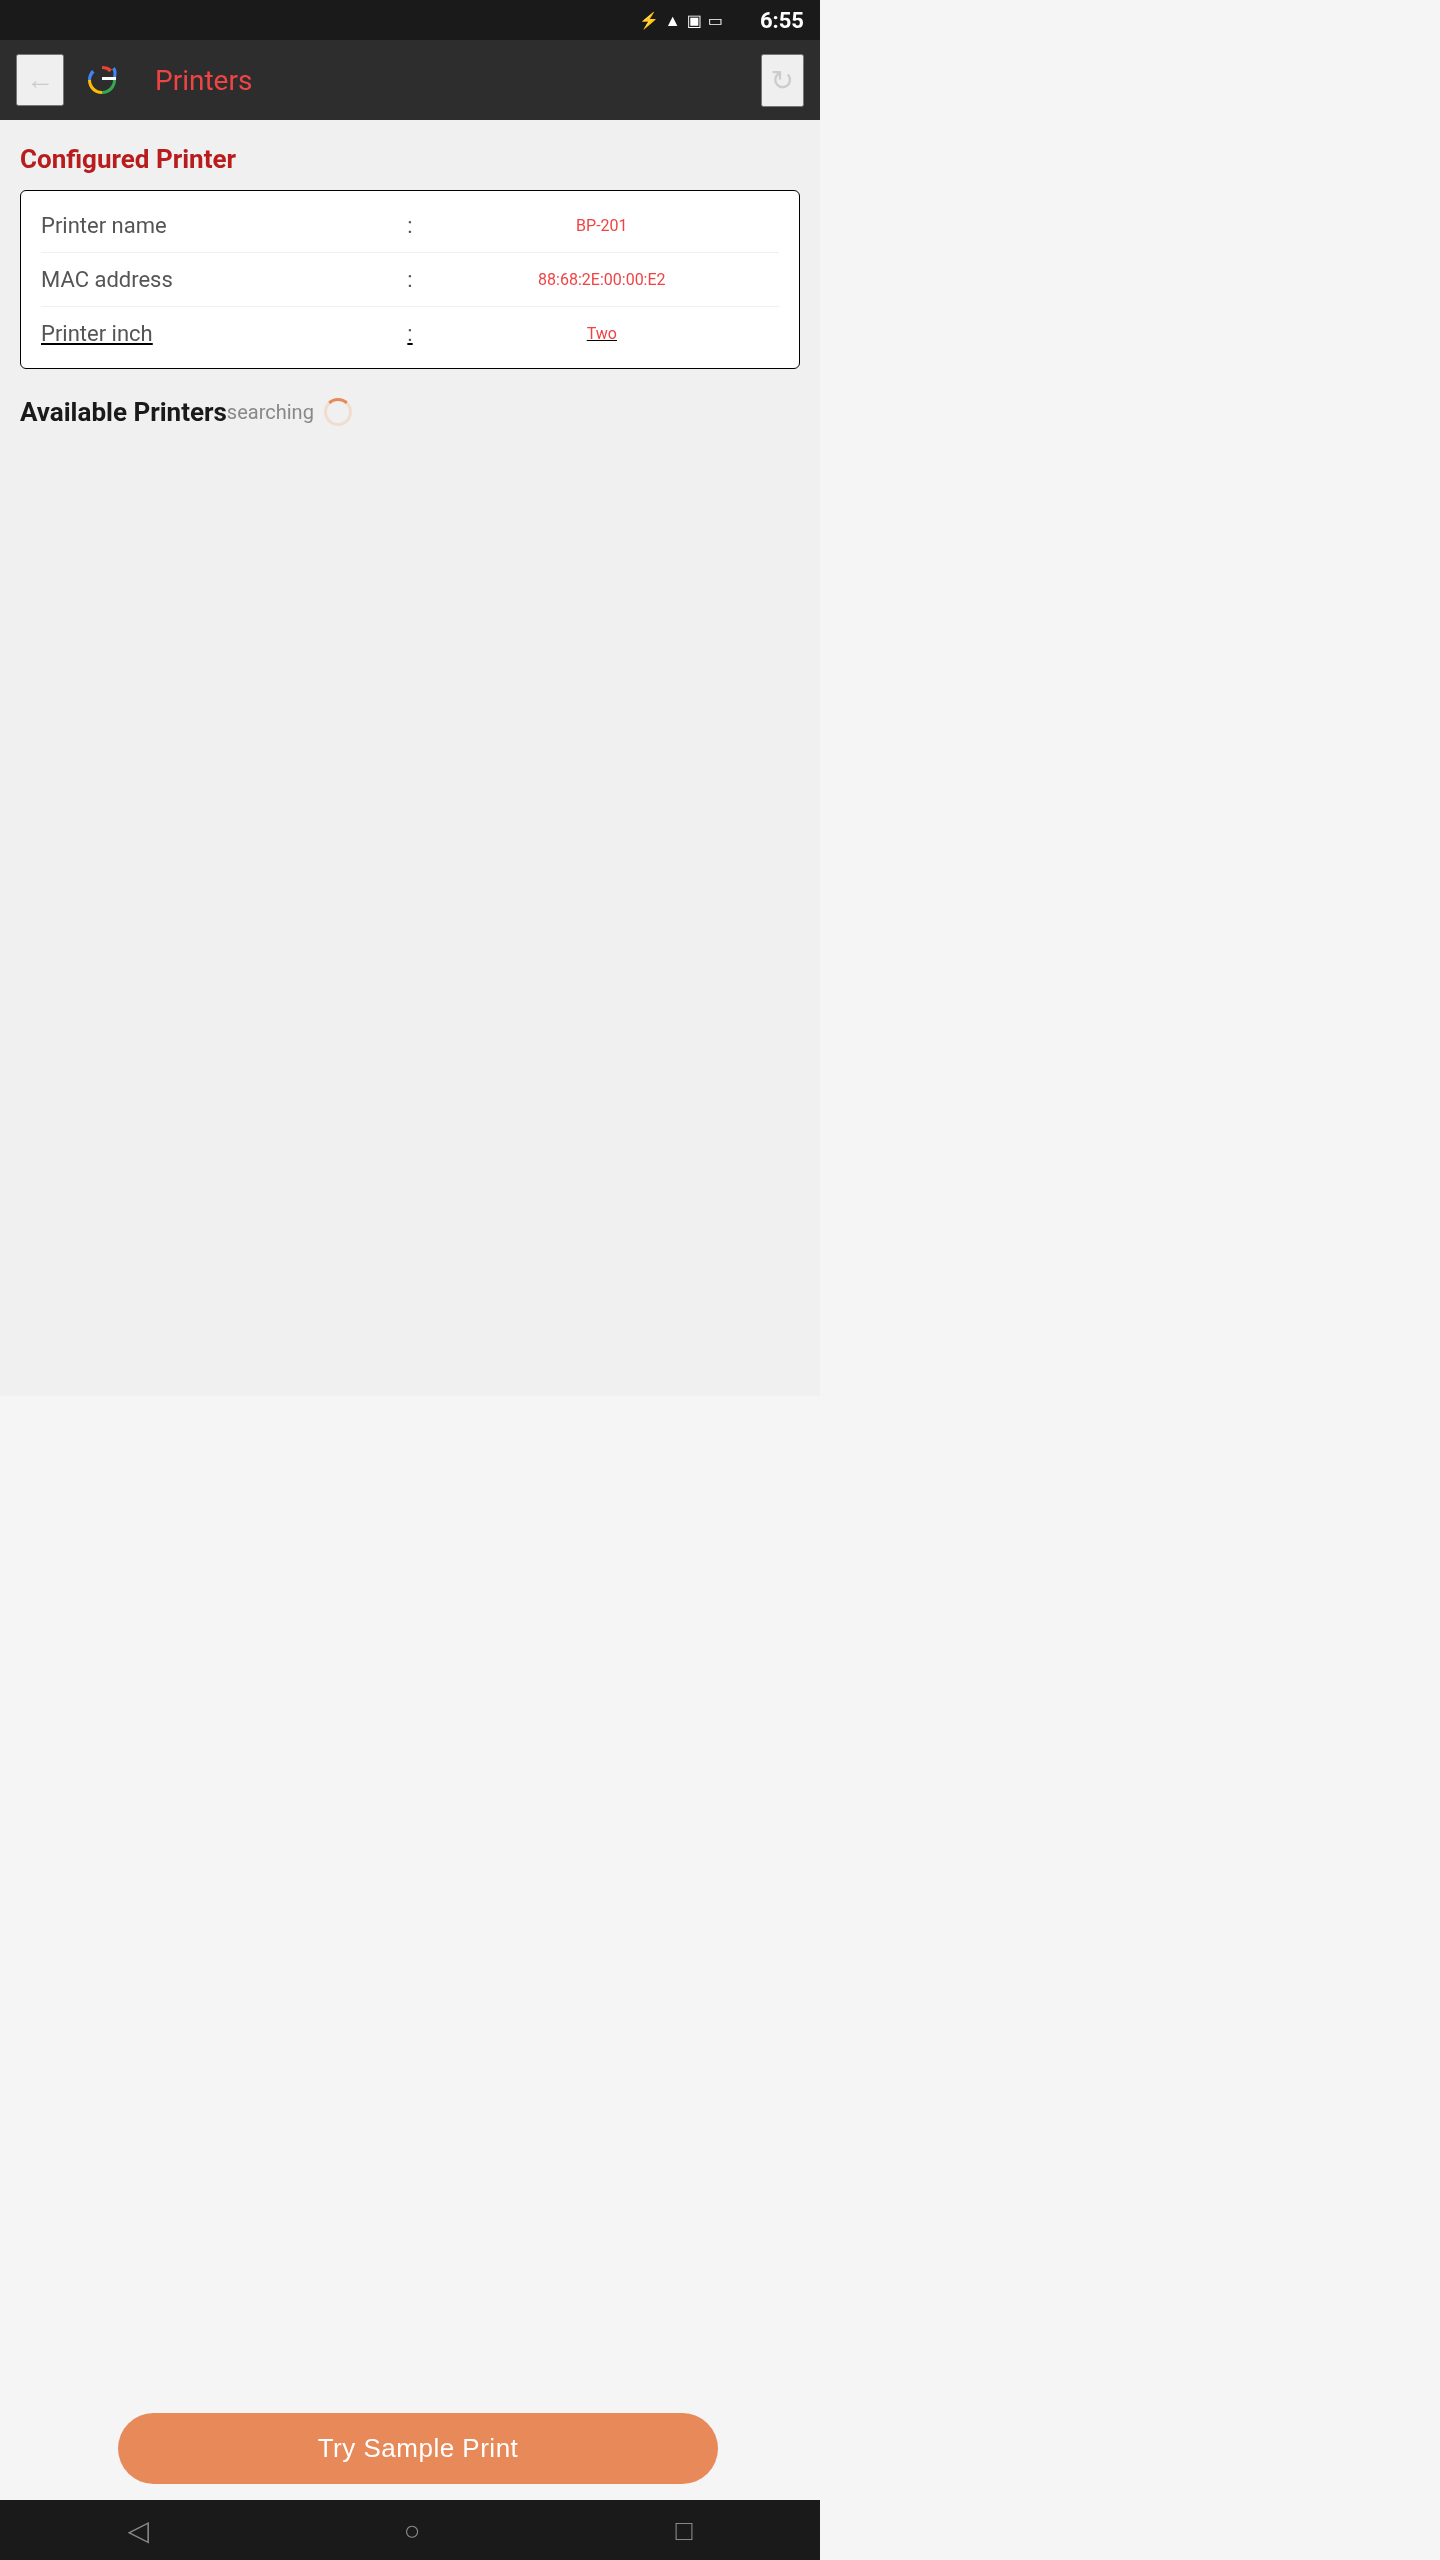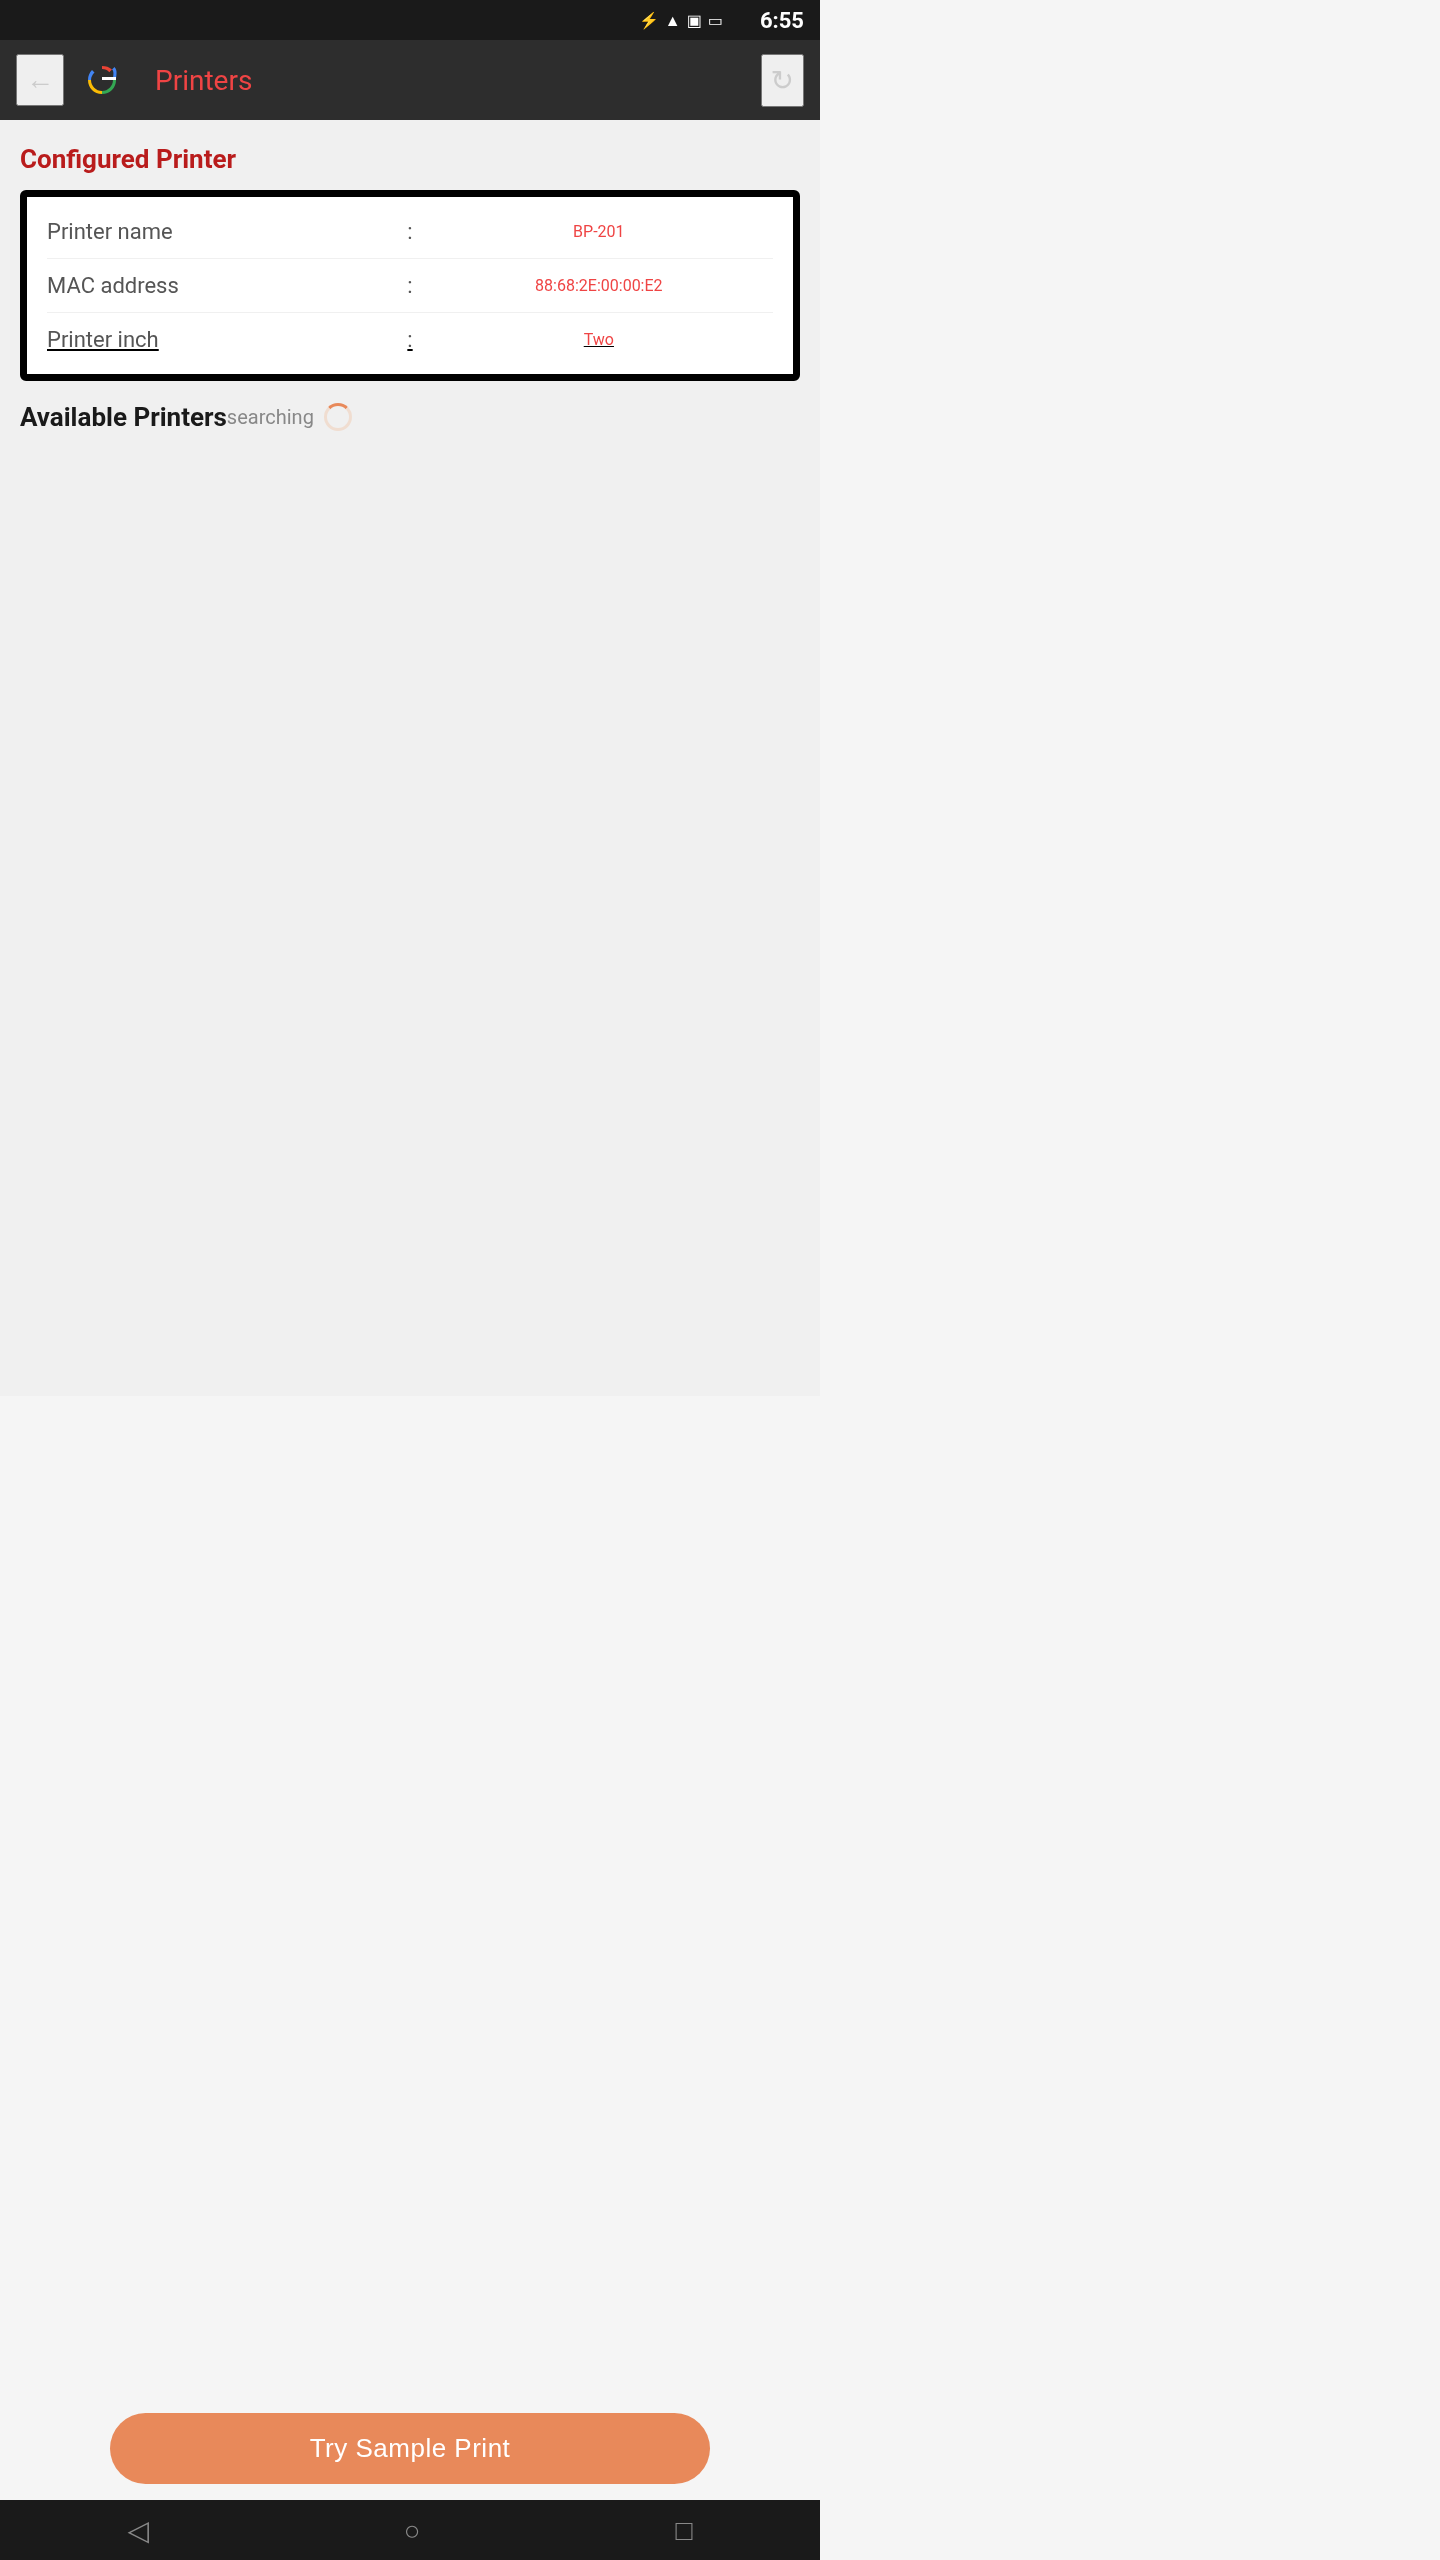--- a/index.html
+++ b/index.html
@@ -96,24 +96,24 @@
     
     .section-title {
       font-size: 26px;
       font-weight: bold;
       color: #b91c1c;
       margin-bottom: 16px;
     }
 
     .printer-info-card {
       background: white;
-      border: 7px solid #000000;
+      border: 1px solid #000000;
       border-radius: 6px;
       padding: 8px 20px;
-      margin-bottom: 21px;
+      margin-bottom: 28px;
     }
 
     .printer-info-row {
       display: flex;
       align-items: center;
       padding: 14px 0;
       border-bottom: 1px solid #f0f0f0;
     }
 
     .printer-info-row:last-child {
@@ -182,21 +182,21 @@
     
     .available-list-area {
       min-height: 800px;
       background: #f0f0f0;
     }
 
     
     .bottom-area {
       position: fixed;
       bottom: 60px;
-      left: 0;
+      left: 8px;
       width: 820px;
       display: flex;
       justify-content: center;
       padding: 16px 20px;
       background: transparent;
     }
 
     .try-sample-btn {
       background: #e8895a;
       color: white;

